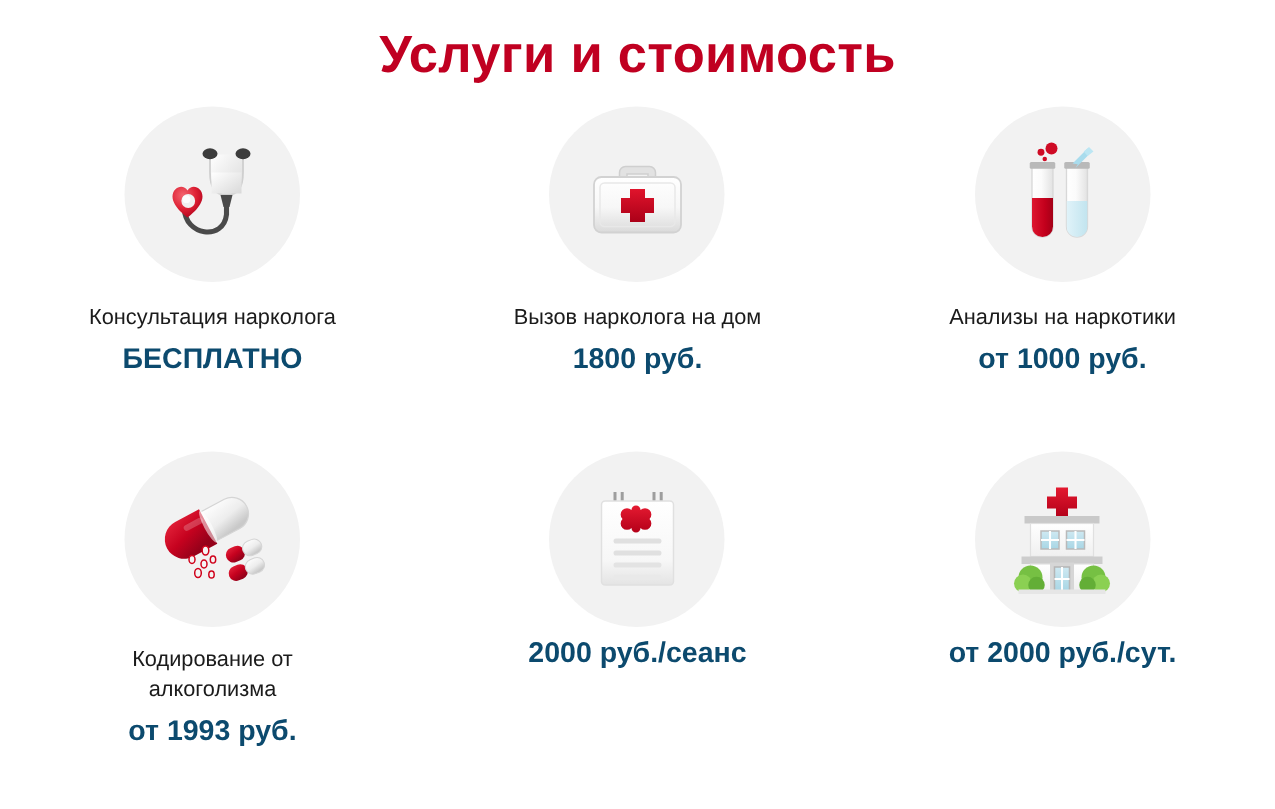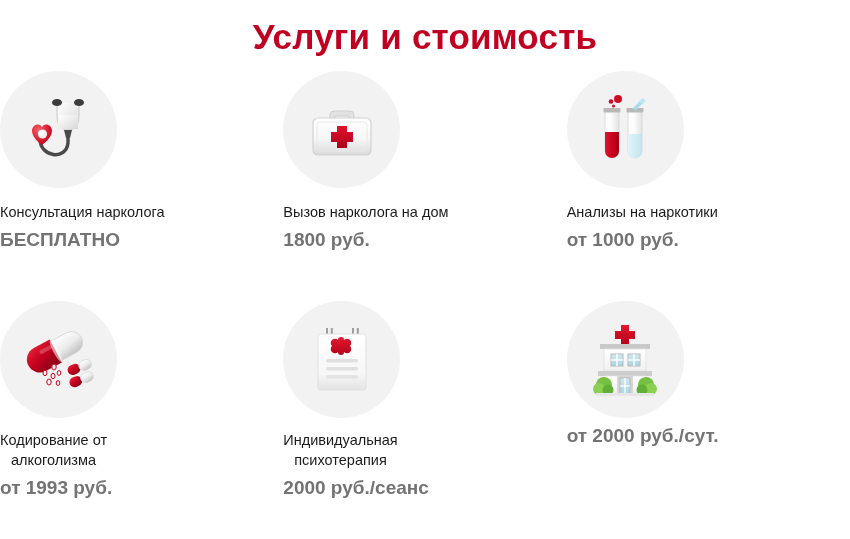--- a/index.html
+++ b/index.html
@@ -35,21 +35,21 @@
     display: flex;
     flex-wrap: wrap;
     width: 850px;
     margin-top: 13px;
   }
   .cell {
     width: 283.33px;
     box-sizing: border-box;
     display: flex;
     flex-direction: column;
-    align-items: flex-start;
+    align-items: center;
     height: 230px;
   }
   .icon-circle {
     width: 117px;
     height: 117px;
     border-radius: 50%;
     background: #f2f2f2;
     display: flex;
     align-items: center;
     justify-content: center;
@@ -62,21 +62,21 @@
     color: #1b1b1b;
     text-align: center;
     line-height: 20px;
     font-family: "Liberation Sans", "DejaVu Sans", sans-serif;
     white-space: pre-line;
   }
   .svc-price {
     margin-top: 6px;
     font-size: 19px;
     font-weight: bold;
-    color: #737373;
+    color: #0c4a6e;
     text-align: center;
     line-height: 24px;
     font-family: "Liberation Sans", "DejaVu Sans", sans-serif;
   }
   .row2 .svc-name { margin-top: 12px; }
 </style>
 </head>
 <body>
 
 <div class="page">
@@ -263,22 +263,20 @@
           <rect x="21" y="19" width="48" height="56" rx="2.5" fill="url(#paperG)" stroke="#e0e0e0" stroke-width="1"></rect>
 
           <path d="M41 25 A3 3 0 0 1 47 25 A3 3 0 0 1 53 31 A3 3 0 0 1 47 37 A3 3 0 0 1 41 37 A3 3 0 0 1 35 31 A3 3 0 0 1 41 25 Z" fill="url(#crossG2)"></path>
 
           <rect x="29" y="44" width="32" height="3.4" rx="1.7" fill="#e0e0e0"></rect>
           <rect x="29" y="52" width="32" height="3.4" rx="1.7" fill="#e0e0e0"></rect>
           <rect x="29" y="60" width="32" height="3.4" rx="1.7" fill="#e3e3e3"></rect>
           <rect x="29" y="68" width="32" height="3.4" rx="1.7" fill="#e9e9e9"></rect>
         </svg>
       </div>
-      <div class="svc-name">Индивидуальная
-психотерапия</div>
       <div class="svc-price">2000 руб./сеанс</div>
     </div>
 
     <div class="cell row2">
       <div class="icon-circle">
         <svg width="90" height="90" viewBox="0 0 90 90" aria-hidden="true">
           <defs>
             <linearGradient id="wallG" x1="0" y1="0" x2="0" y2="1">
               <stop offset="0%" stop-color="#ffffff"></stop>
               <stop offset="100%" stop-color="#f0f0f0"></stop>

